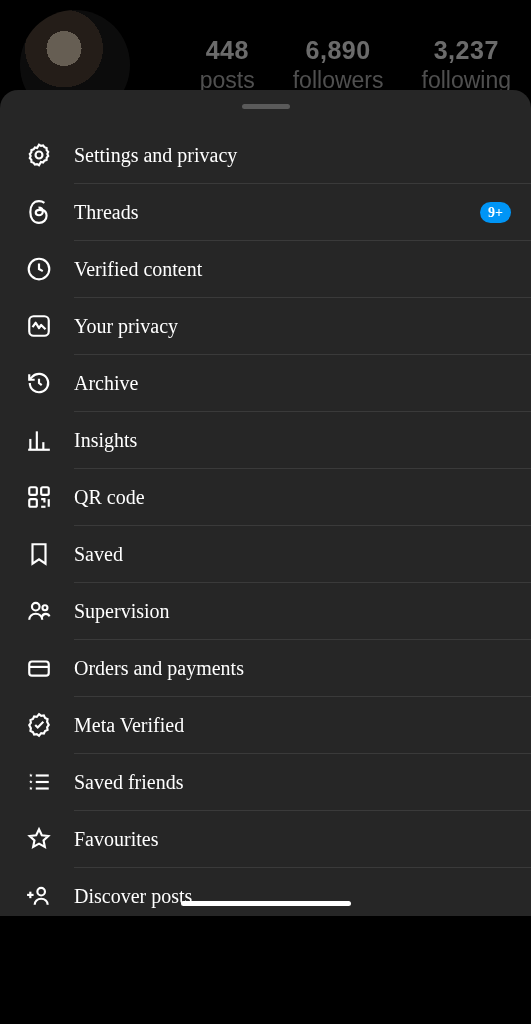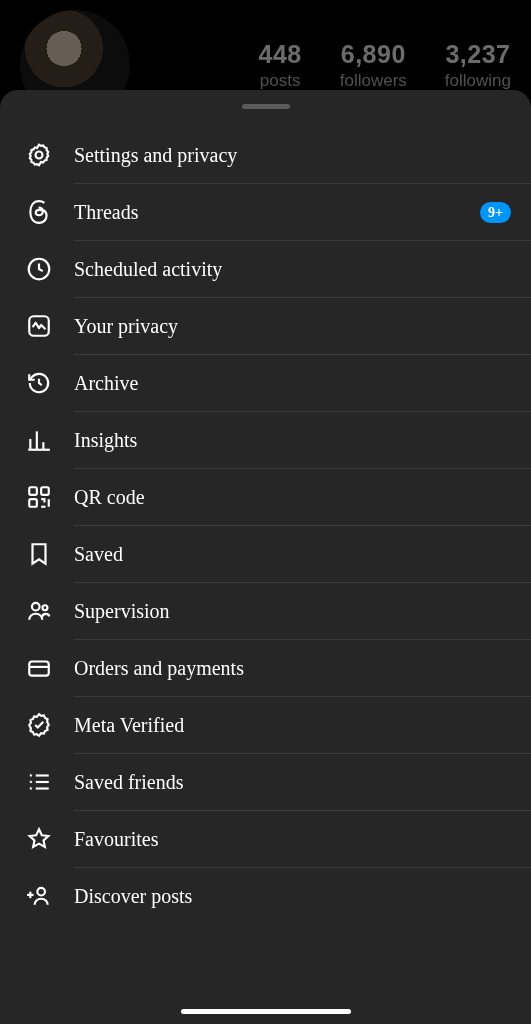--- a/index.html
+++ b/index.html
@@ -1,24 +1,24 @@
 <!DOCTYPE html>
 <html><head>
 <meta charset="utf-8">
 <style>
   * { box-sizing: border-box; margin: 0; padding: 0; }
   html, body { width: 531px; height: 1024px; background: #000; font-family: -apple-system, Helvetica, Arial, sans-serif; overflow: hidden; }
-  .screen { position: relative; width: 531px; height: 1024px; background: #000; }
+  .screen { position: relative; width: 531px; height: 916px; background: #000; }
   
   .profile-header { position: absolute; top: 0; left: 0; width: 100%; height: 120px; display: flex; align-items: center; padding: 0 20px; opacity: 0.42; }
   .avatar { width: 110px; height: 110px; border-radius: 50%; background: radial-gradient(circle at 40% 35%, #f3e0c7 0 18%, #56473b 18% 40%, #1e1e1e 40% 100%); background-color: #3a3a3a; flex: 0 0 auto; margin-right: 35px; margin-top: 10px; }
   .stats { display: flex; gap: 38px; margin-left: auto; margin-top: 10px; }
   .stat { text-align: center; }
   .stat-num { color: #fff; font-size: 25px; font-weight: 600; letter-spacing: 0.5px; }
-  .stat-lbl { color: #bdbdbd; font-size: 17px; margin-top: 2px; }
+  .stat-lbl { color: #bdbdbd; font-size: 23px; margin-top: 2px; }
   
   .sheet { position: absolute; left: 0; right: 0; top: 90px; bottom: 0; background: #262626; border-top-left-radius: 18px; border-top-right-radius: 18px; padding-top: 14px; }
   .grabber { width: 48px; height: 5px; background: #5a5a5a; border-radius: 3px; margin: 0 auto 18px; }
   .menu { display: flex; flex-direction: column; padding: 0 0 0 0; font-family: Liberation Serif, serif; }
   .menu-item { display: flex; align-items: center; height: 56px; padding: 0 20px 0 24px; cursor: pointer; }
   .menu-item .icon { width: 30px; height: 30px; display: flex; align-items: center; justify-content: center; flex: 0 0 30px; margin-right: 20px; color: #fff; }
   .menu-item .icon svg { width: 26px; height: 26px; stroke: #fff; fill: none; stroke-width: 2; }
   .menu-item .label { color: #fff; font-size: 20px; font-weight: 400; flex: 1; }
   .menu-item .trailing { margin-left: auto; }
   .badge { background: #0095f6; color: #fff; font-size: 14px; font-weight: 600; padding: 3px 8px; border-radius: 12px; min-width: 28px; text-align: center; }
@@ -77,21 +77,21 @@
       </div>
       <div class="divider"></div>
 
       <div class="menu-item">
         <span class="icon">
           <svg viewBox="0 0 24 24">
               <circle cx="12" cy="12" r="9.5"></circle>
               <path d="M12 7v5l3.5 2"></path>
             </svg>
         </span>
-        <span class="label">Scheduled activity</span>
+        <span class="label">Verified content</span>
       </div>
       <div class="divider"></div>
 
       <div class="menu-item">
         <span class="icon">
           <svg viewBox="0 0 24 24">
               <rect x="3" y="3" width="18" height="18" rx="4"></rect>
               <path d="M6 13l3-4 3 5 2-3 4 4" stroke-linejoin="round"></path>
             </svg>
         </span>

